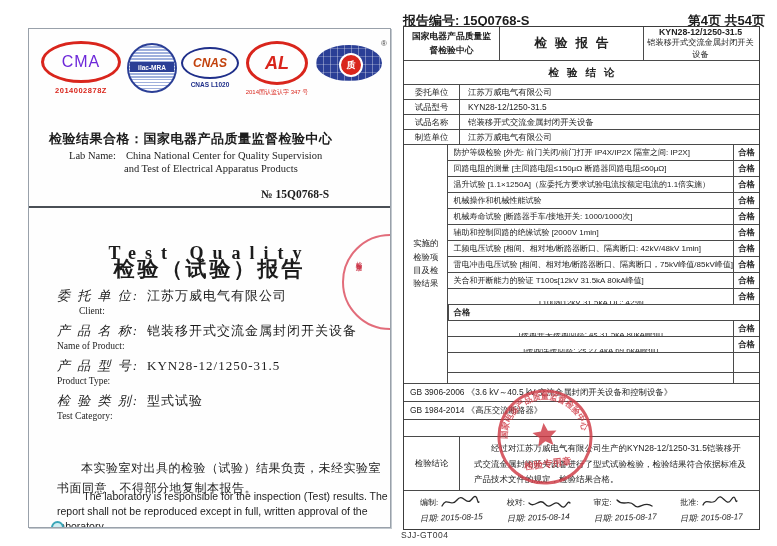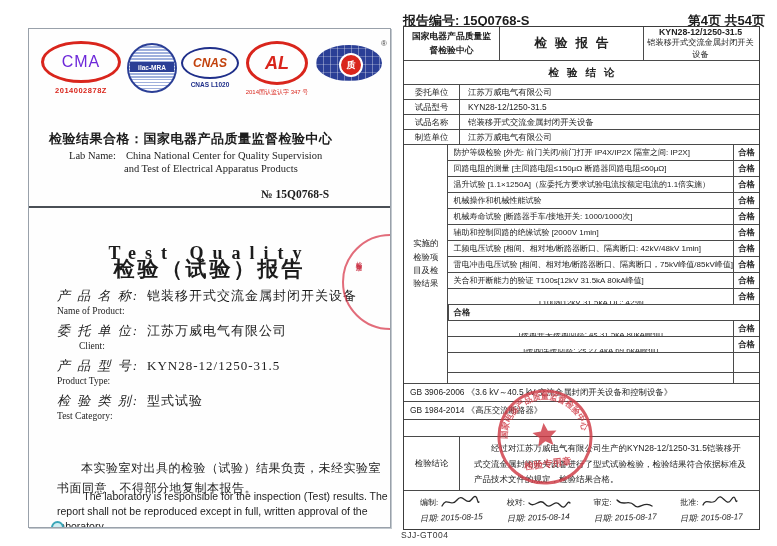--- a/index.html
+++ b/index.html
@@ -147,26 +147,26 @@
   <div class="lab-en2">and Test of Electrical Apparatus Products</div>
 
   <div class="no-line">№  15Q0768-S</div>
   <div class="cover-hr"></div>
 
   <div class="title-cn">检验（试验）报告</div>
   <div class="title-en">Test Quality</div>
 
   <div class="fields">
     <div class="field">
+      <div class="f-main"><span class="f-lbl">委 托 单 位:</span><span class="f-val">江苏万威电气有限公司</span></div>
+      <div class="f-sub ind">Client:</div>
+    </div>
+    <div class="field">
       <div class="f-main"><span class="f-lbl">产 品 名 称:</span><span class="f-val">铠装移开式交流金属封闭开关设备</span></div>
       <div class="f-sub">Name of Product:</div>
-    </div>
-    <div class="field">
-      <div class="f-main"><span class="f-lbl">委 托 单 位:</span><span class="f-val">江苏万威电气有限公司</span></div>
-      <div class="f-sub ind">Client:</div>
     </div>
     <div class="field">
       <div class="f-main"><span class="f-lbl">产 品 型 号:</span><span class="f-val">KYN28-12/1250-31.5</span></div>
       <div class="f-sub">Product Type:</div>
     </div>
     <div class="field">
       <div class="f-main"><span class="f-lbl">检 验 类 别:</span><span class="f-val">型式试验</span></div>
       <div class="f-sub">Test Category:</div>
     </div>
   </div>

